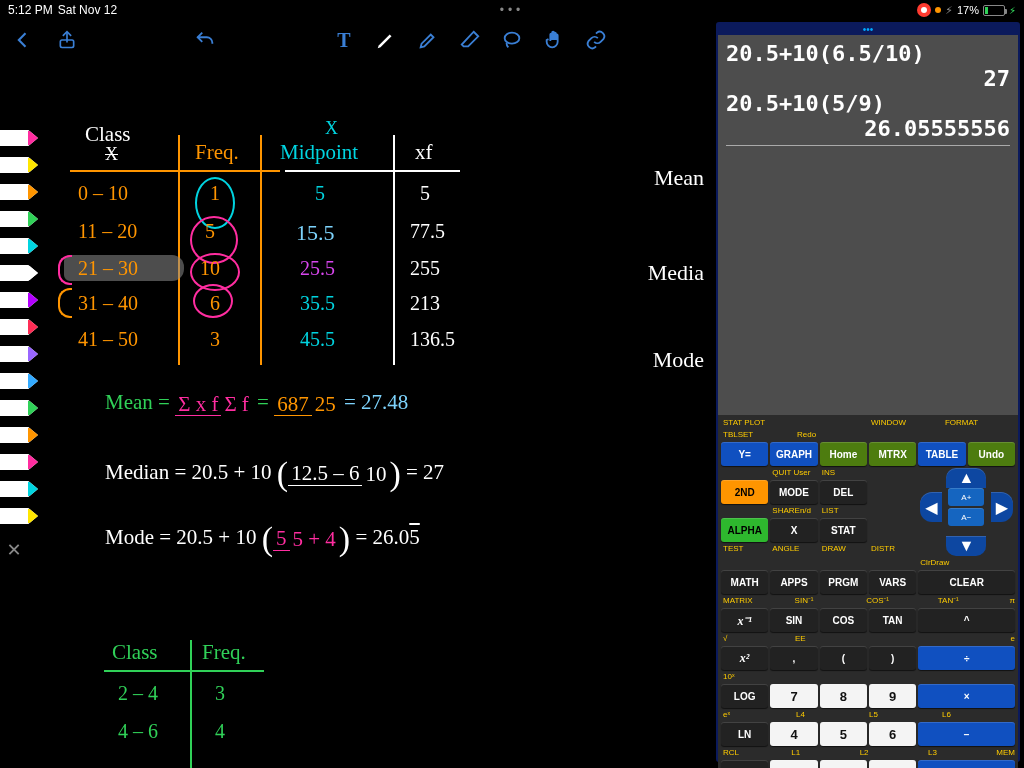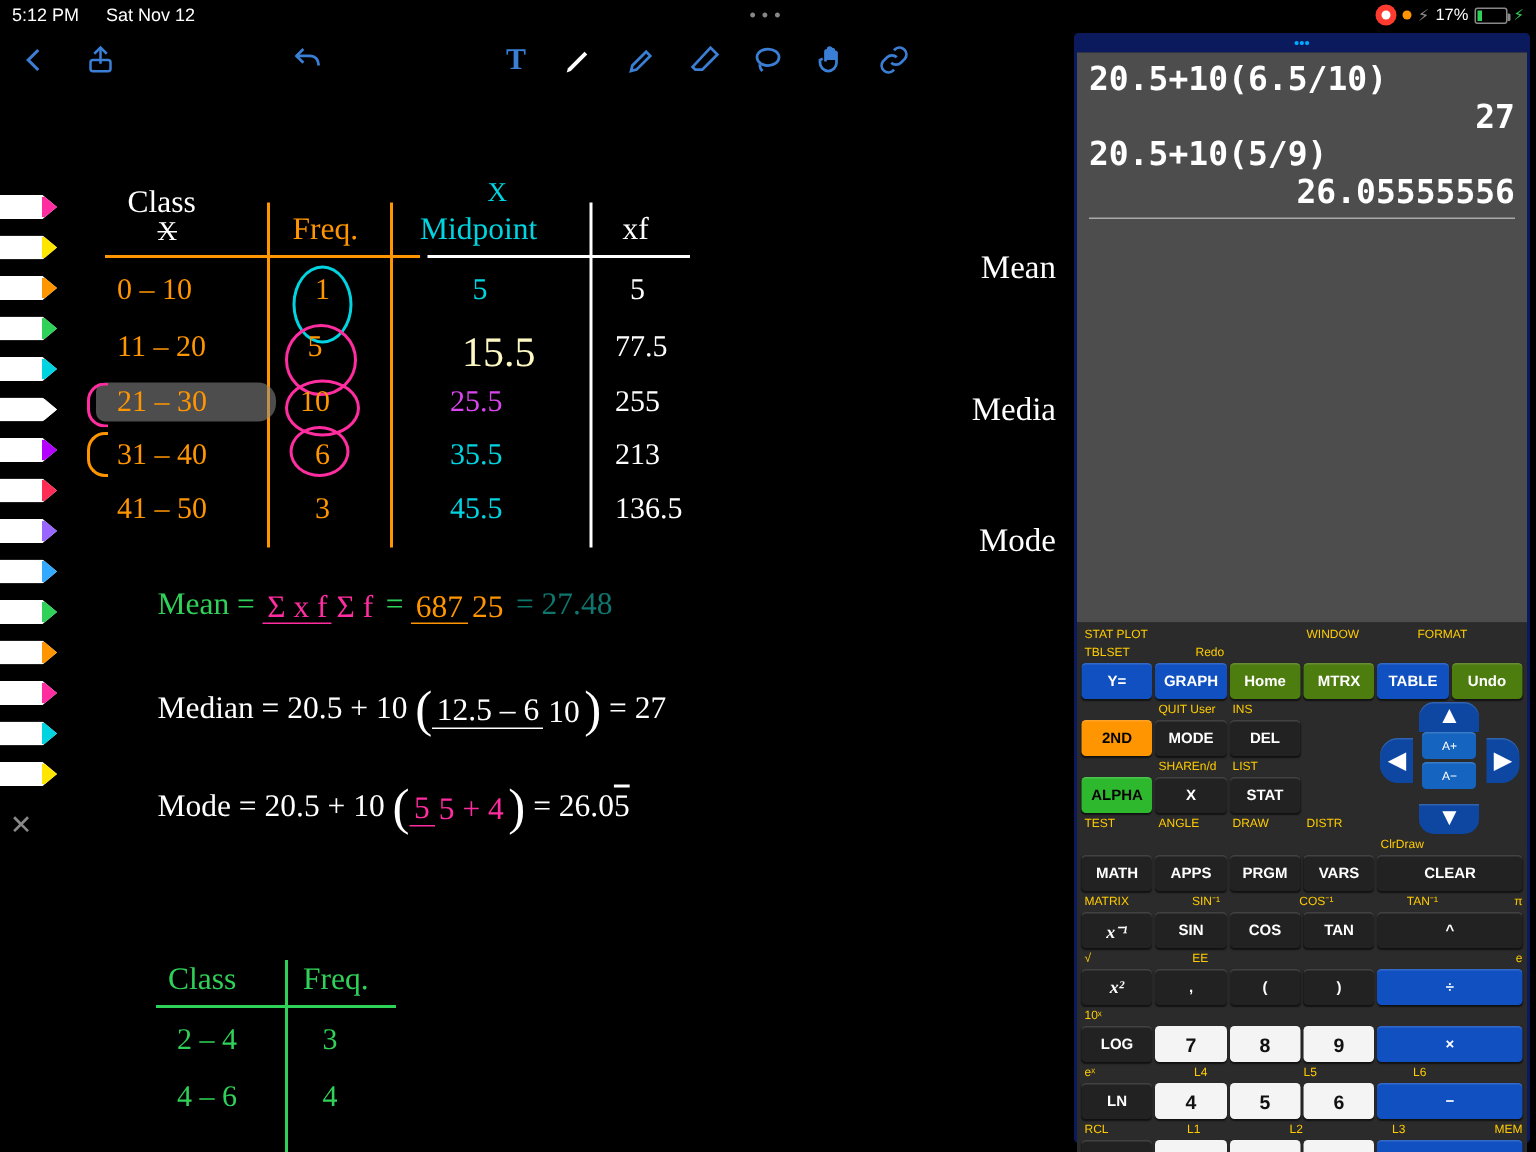--- a/index.html
+++ b/index.html
@@ -9,21 +9,21 @@
   font-family: -apple-system, BlinkMacSystemFont, sans-serif;
   color: #fff;
   position: relative;
   overflow: hidden;
 }
 .status-bar {
   position: absolute; top: 0; left: 0; right: 0; height: 20px;
   display: flex; align-items: center; padding: 0 8px;
   font-size: 12px; font-weight: 500;
 }
-.status-left { display: flex; gap: 18px; justify-content: space-between; }
+.status-left { display: flex; gap: 5px; justify-content: space-between; }
 .status-center { position: absolute; left: 50%; transform: translateX(-50%); color: #888; letter-spacing: 4px; }
 .status-right { margin-left: auto; display: flex; align-items: center; gap: 4px; font-size: 11px; }
 .rec-dot { width: 14px; height: 14px; border-radius: 7px; background: #ff3b30; display: inline-flex; align-items: center; justify-content: center; }
 .rec-inner { width: 6px; height: 6px; background: #fff; border-radius: 3px; }
 .orange-dot { width: 6px; height: 6px; border-radius: 3px; background: #ff9500; }
 .battery { width: 22px; height: 11px; border: 1px solid #888; border-radius: 2px; position: relative; }
 .battery::after { content: ''; position: absolute; right: -3px; top: 3px; width: 2px; height: 5px; background: #888; border-radius: 0 1px 1px 0; }
 .battery-fill { position: absolute; left: 1px; top: 1px; bottom: 1px; width: 17%; background: #30d158; }
 .bolt { color: #30d158; font-size: 10px; }
 
@@ -256,21 +256,21 @@
   <div class="brace" style="left:58px;top:195px;width:14px;height:30px"></div>
   <div class="brace" style="left:58px;top:228px;width:14px;height:30px;border-color:#ff9500"></div>
 
   <div class="hw" style="left:78px;top:122px;color:#ff9500;font-size:20px">0 – 10</div>
   <div class="hw" style="left:210px;top:122px;color:#ff9500;font-size:20px">1</div>
   <div class="hw" style="left:315px;top:122px;color:#00d4e0;font-size:20px">5</div>
   <div class="hw" style="left:420px;top:122px;color:#fff;font-size:20px">5</div>
 
   <div class="hw" style="left:78px;top:160px;color:#ff9500;font-size:20px">11 – 20</div>
   <div class="hw" style="left:205px;top:160px;color:#ff9500;font-size:20px">5</div>
-  <div class="hw" style="left:308px;top:160px;color:#fef9c3;font-size:28px">15.5</div>
+  <div class="hw" style="left:296px;top:160px;color:#7dd3fc;font-size:22px">15.5</div>
   <div class="hw" style="left:410px;top:160px;color:#fff;font-size:20px">77.5</div>
 
   <div class="hw" style="left:78px;top:197px;color:#ff9500;font-size:20px">21 – 30</div>
   <div class="hw" style="left:200px;top:197px;color:#ff9500;font-size:20px">10</div>
   <div class="hw" style="left:300px;top:197px;color:#d946ef;font-size:20px">25.5</div>
   <div class="hw" style="left:410px;top:197px;color:#fff;font-size:20px">255</div>
 
   <div class="hw" style="left:78px;top:232px;color:#ff9500;font-size:20px">31 – 40</div>
   <div class="hw" style="left:210px;top:232px;color:#ff9500;font-size:20px">6</div>
   <div class="hw" style="left:300px;top:232px;color:#00d4e0;font-size:20px">35.5</div>
@@ -285,21 +285,21 @@
     <span>Mean =</span>
     <span class="frac" style="color:#ff2da0">
         <span class="num">Σ x f</span>
         <span class="den">Σ f</span>
       </span>
     <span>=</span>
     <span class="frac" style="color:#ff9500">
         <span class="num">687</span>
         <span class="den">25</span>
       </span>
-    <span style="color:#0f766e">= 27.48</span>
+    <span style="color:#7dd3fc">= 27.48</span>
   </div>
 
   <div class="hw" style="left:105px;top:395px;color:#fff;font-size:21px">
     <span>Median =</span>
     <span>20.5 + 10</span>
     <span style="font-size:34px;vertical-align:middle">(</span><span class="frac">
         <span class="num">12.5 – 6</span>
         <span class="den">10</span>
       </span><span style="font-size:34px;vertical-align:middle">)</span>
     <span>= 27</span>

